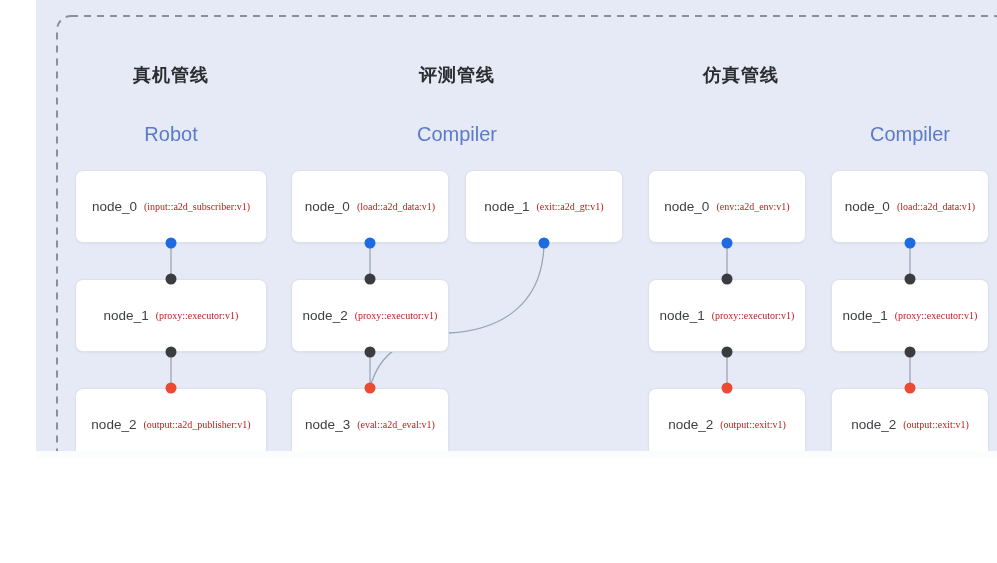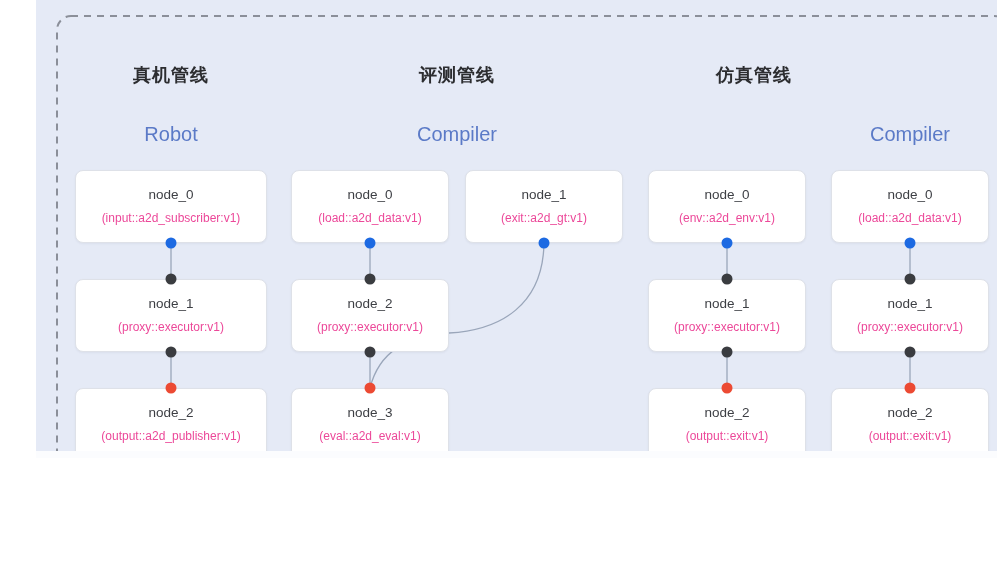--- a/index.html
+++ b/index.html
@@ -18,26 +18,26 @@
     font-size:18px;font-weight:700;color:#2c2d30;letter-spacing:1px;
   }
   .hdr-en{
     position:absolute;z-index:2;top:122px;width:200px;height:24px;
     text-align:center;line-height:24px;
     font-size:20px;font-weight:400;color:#5b7ac7;
   }
   .node{
     position:absolute;z-index:2;height:73px;box-sizing:border-box;
     background:#ffffff;border:1px solid #dee1e8;border-radius:8px;
-    display:flex;flex-direction:column;align-items:center;justify-content:center;
+    display:flex;align-items:center;justify-content:center;
     gap:7px;
     box-shadow:0 1px 2px rgba(90,100,130,0.08);
   }
   .node .line1{font-size:13.5px;color:#3d3f44;line-height:1.3;}
-  .node .line2{font-size:12px;color:#ec4899;line-height:1.3;}
+  .node .line2{font-size:10px;color:#b91c1c;line-height:1.3;font-family:Liberation Serif, serif;}
   .row1{top:170px;} .row2{top:279px;} .row3{top:388px;}
   .bottom-strip{position:absolute;z-index:4;left:0;bottom:0;width:997px;height:7px;background:#fbfcfe;}
 </style>
 </head>
 <body>
 
 <div class="stage">
 
   <svg class="layer edges-layer" viewBox="0 0 997 563">
     <rect x="21" y="16" width="951" height="520" rx="14" fill="none" stroke-width="2" stroke-dasharray="7 6" stroke="#8b8f99"></rect>
@@ -51,21 +51,21 @@
 
     <line x1="691" y1="243" x2="691" y2="279" stroke-width="1.3" stroke="#9aa6ba"></line>
     <line x1="691" y1="352" x2="691" y2="388" stroke-width="1.3" stroke="#9aa6ba"></line>
 
     <line x1="874" y1="243" x2="874" y2="279" stroke-width="1.3" stroke="#9aa6ba"></line>
     <line x1="874" y1="352" x2="874" y2="388" stroke-width="1.3" stroke="#9aa6ba"></line>
   </svg>
 
   <div class="hdr-zh" style="left:35px">真机管线</div>
   <div class="hdr-zh" style="left:321px">评测管线</div>
-  <div class="hdr-zh" style="left:618px">仿真管线</div>
+  <div class="hdr-zh" style="left:605px">仿真管线</div>
 
   <div class="hdr-en" style="left:35px">Robot</div>
   <div class="hdr-en" style="left:321px">Compiler</div>
   <div class="hdr-en" style="left:774px">Compiler</div>
 
   <div class="node row1" style="left:39px;width:192px">
     <div class="line1">node_0</div>
     <div class="line2">(input::a2d_subscriber:v1)</div>
   </div>
   <div class="node row2" style="left:39px;width:192px">

